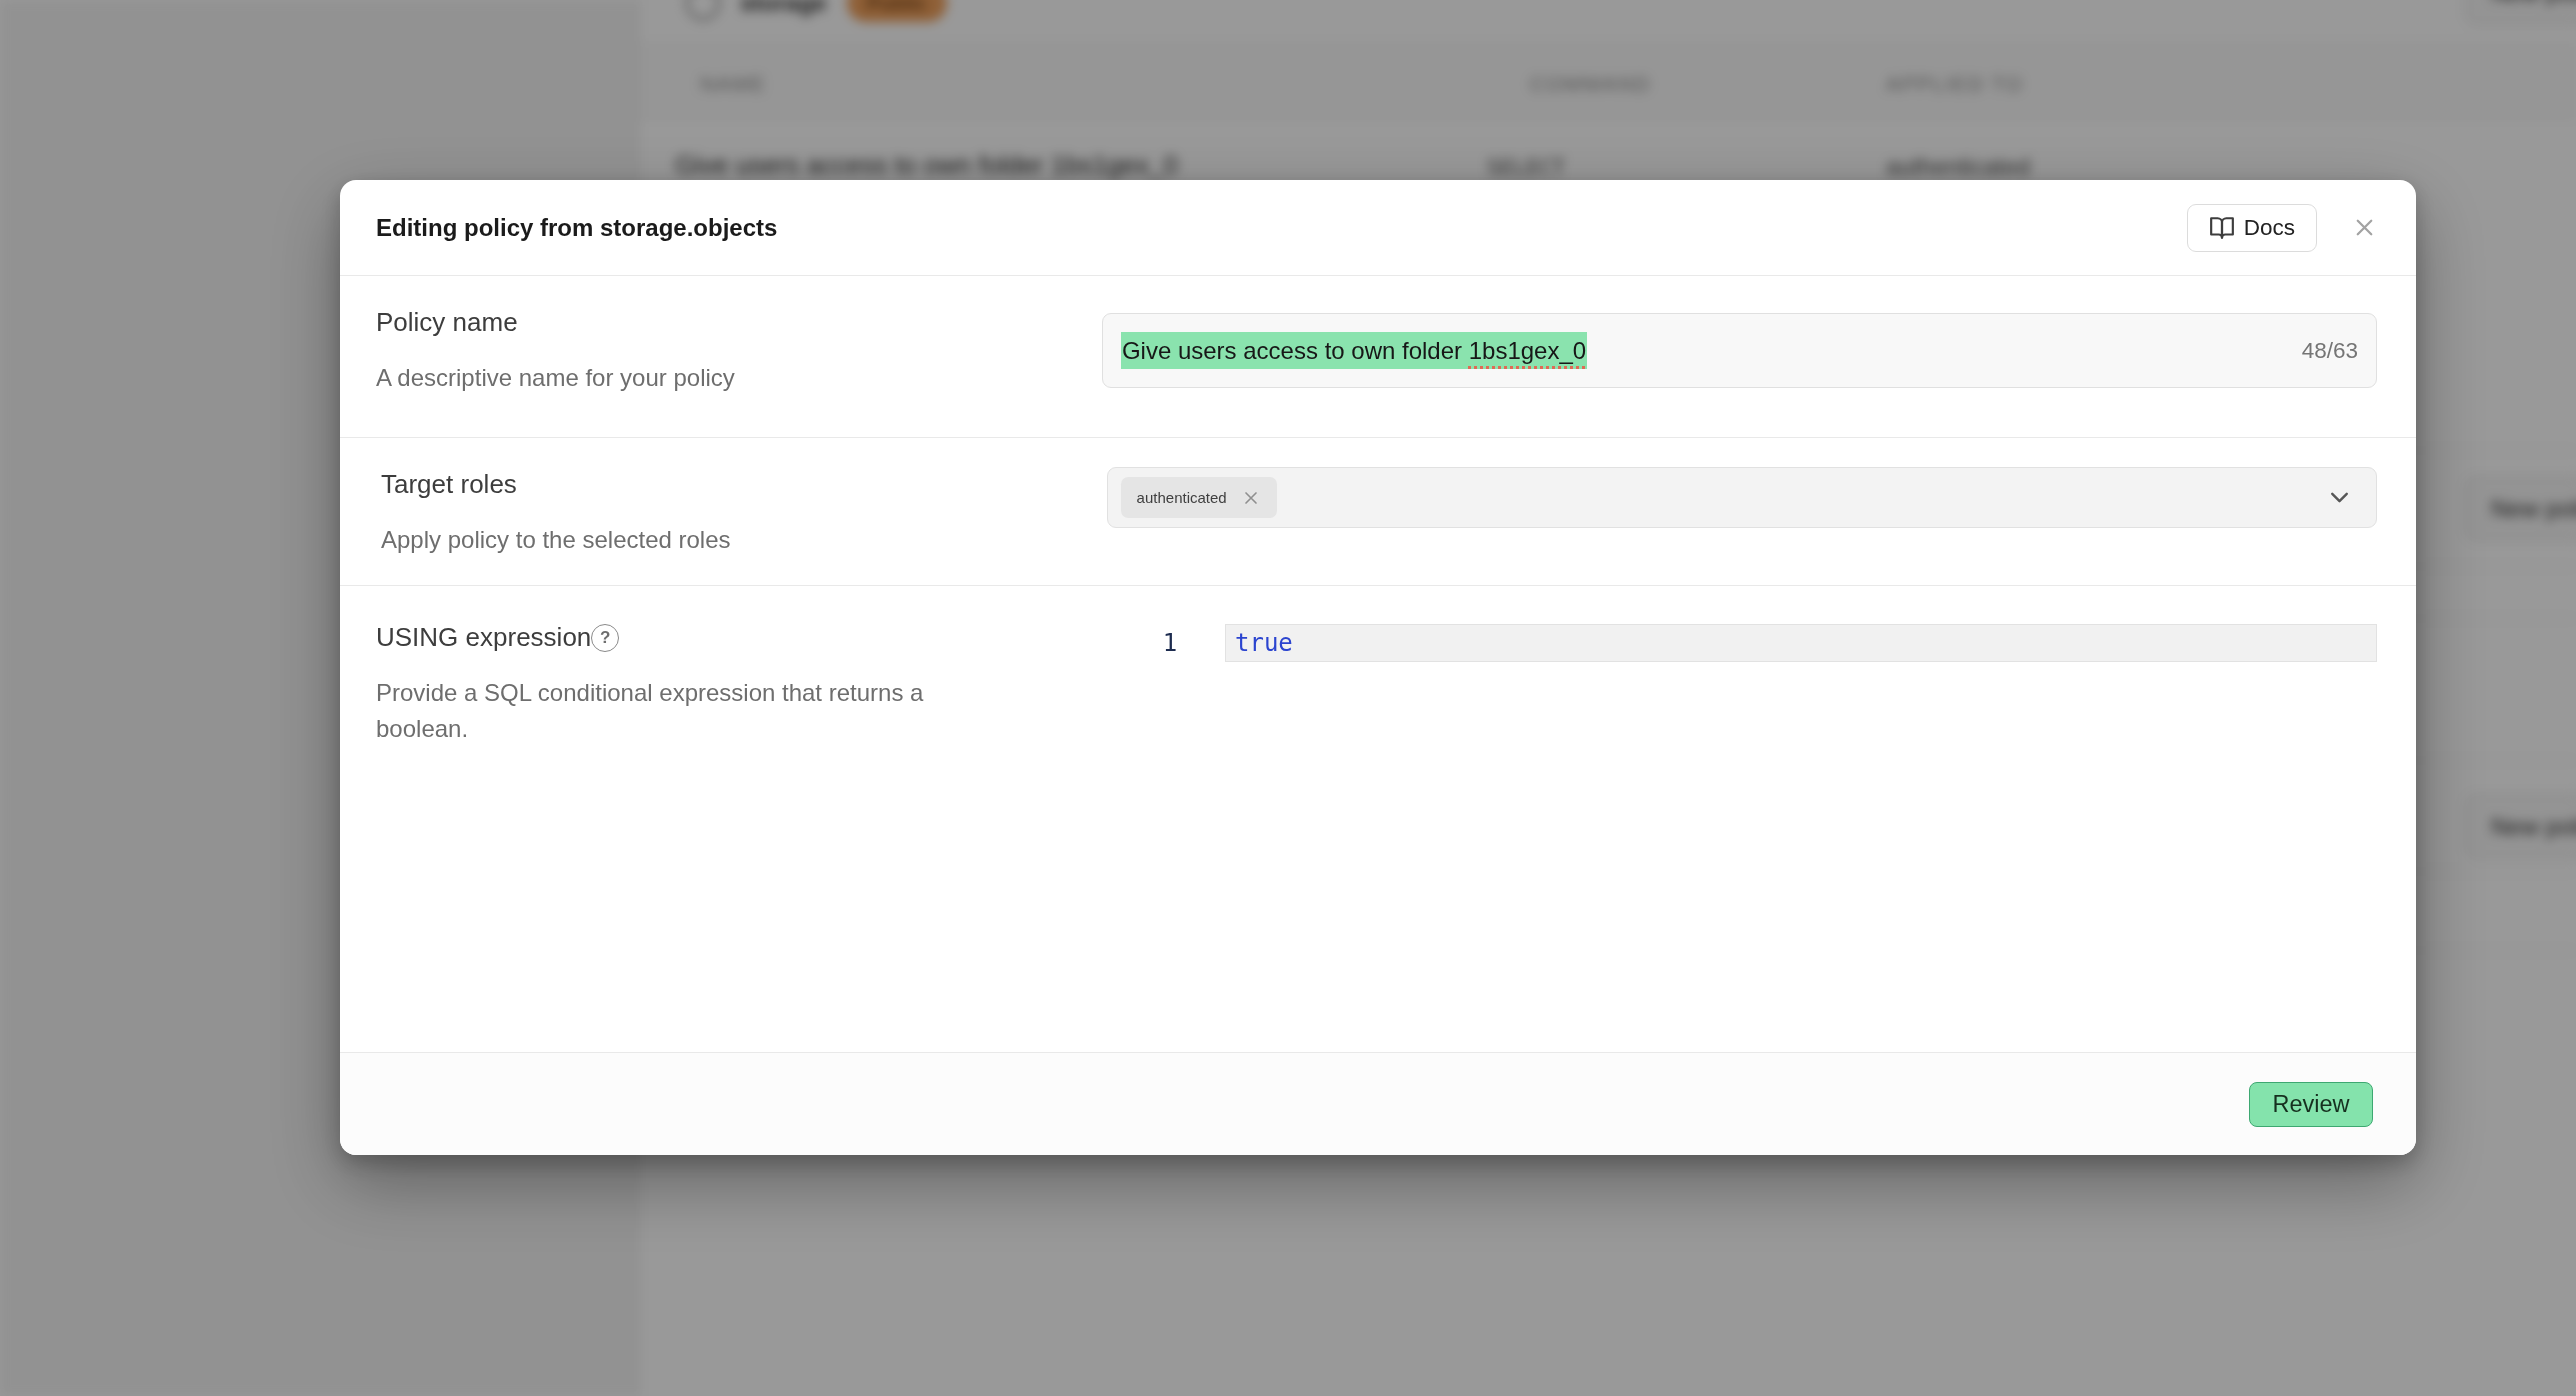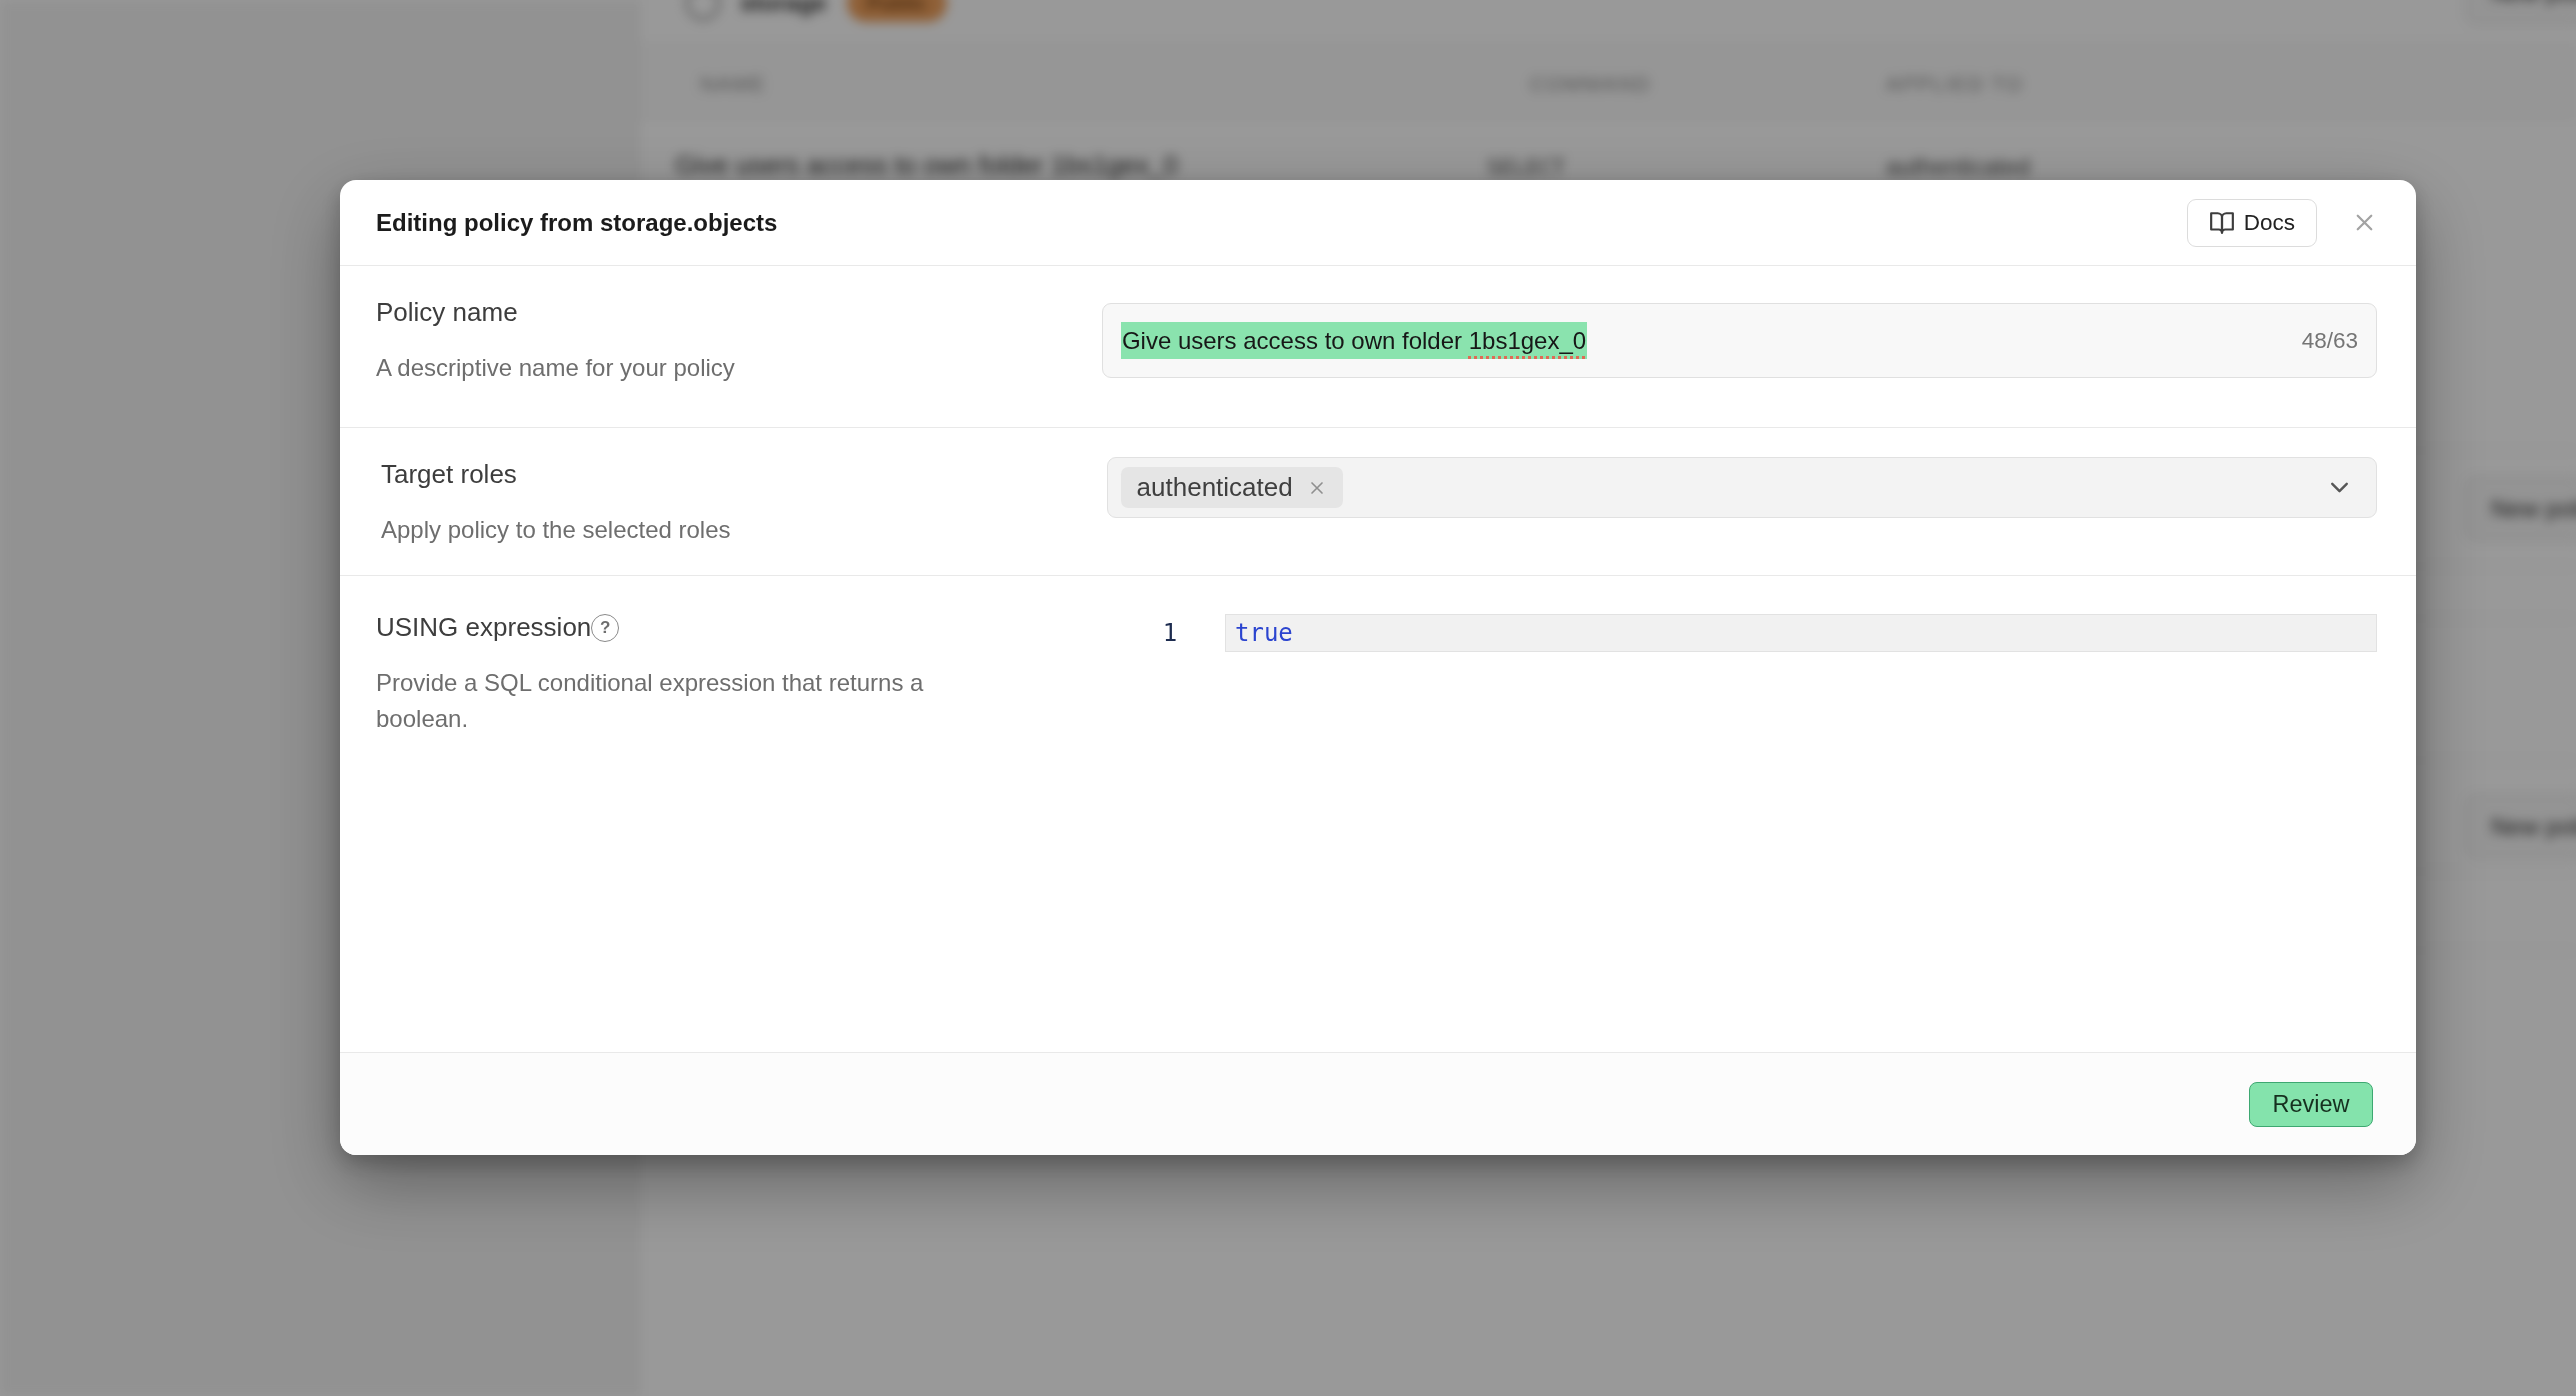--- a/index.html
+++ b/index.html
@@ -29,21 +29,21 @@
   
   .dim { position:absolute; inset:0; background:rgba(0,0,0,0.40); }
 
   
   .modal {
     position:absolute; left:340px; top:180px; width:2076px; height:975px;
     background:#fff; border-radius:16px; overflow:hidden;
     box-shadow:0 27px 72px rgba(0,0,0,.35), 0 7.2px 21.6px rgba(0,0,0,.22);
     display:flex; flex-direction:column;
   }
-  .modal-header { flex:none; height:86px; display:flex; align-items:center; padding:0 31px 0 36px; border-bottom:0.9px solid #e9e9e9; }
+  .modal-header { flex:none; height:96px; display:flex; align-items:center; padding:0 31px 0 36px; border-bottom:0.9px solid #e9e9e9; }
   .modal-title { flex:1; font-size:24px; font-weight:700; color:#1b1b1b; }
   .docs-btn { display:flex; align-items:center; gap:9px; height:48px; padding:0 21px; background:#fff; border:0.9px solid #dcdcdc; border-radius:9px; font-size:22.5px; color:#222; cursor:pointer;text-align:center; }
   .docs-btn svg { width:26px; height:26px; stroke:#3d3d3d; }
   .close-btn { margin-left:27px; width:41px; height:41px; display:flex; align-items:center; justify-content:center; color:#a3a3a3; background:none; border:none; cursor:pointer; }
   .close-btn svg { width:27px; height:27px; }
 
   .row { display:flex; padding:0 39px 0 36px; border-bottom:0.9px solid #e9e9e9; }
   .row-policy { flex:none; height:162px; }
   .row-roles  { flex:none; height:148px;padding-left:41px; }
   .row-using  { flex:1; border-bottom:none; }
@@ -54,21 +54,21 @@
   .label-line { display:flex; align-items:center; gap:0; }
   .help-icon { width:28px; height:28px; border:1.8px solid #8a8a8a; border-radius:50%; display:flex; align-items:center; justify-content:center; font-size:17px; font-weight:700; color:#6e6e6e; cursor:pointer; }
   .col-field { flex:1; min-width:0; }
 
   .input-box { margin-top:37px; height:75px; background:#f8f8f8; border:0.9px solid #e0e0e0; border-radius:9px; display:flex; align-items:center; padding:0 18px; cursor:text; }
   .sel { background:var(--selection-green,#8ae3ae); font-size:24px; color:#171717; white-space:pre; padding:4.5px 0.9px; }
   .misspell { text-decoration:underline dotted var(--squiggle-red,#e06a55) 2.7px; text-underline-offset:7.2px; }
   .char-counter { margin-left:auto; font-size:22.5px; color:#757575; }
 
   .select-box { margin-top:29px; height:61px; background:#f3f3f3; border:0.9px solid #e1e1e1; border-radius:9px; display:flex; align-items:center; padding:0 21.6px 0 12.6px; cursor:pointer; }
-  .chip { display:flex; align-items:center; gap:14.4px; height:41px; padding:0 16px; background:#e5e5e5; border-radius:7.2px; font-size:26px; color:#3f3f3f; }
+  .chip { display:flex; align-items:center; gap:14.4px; height:41px; padding:0 16px; background:#e5e5e5; border-radius:7.2px; font-size:15px; color:#3f3f3f; }
   .chip svg { width:20px; height:20px; color:#8f8f8f; cursor:pointer; }
   .chevron { margin-left:auto; width:29px; height:29px; color:#565656; }
 
   .editor { margin-top:38px; margin-left:32px; display:flex; align-items:stretch; }
   .gutter { flex:none; width:72px; display:flex; justify-content:center; background:#fff; font-family:"DejaVu Sans Mono", monospace; font-size:24px; line-height:38px; color:#1d2c4f; }
   .code-line { flex:1; height:38px; background:#f1f1f1; border:0.9px solid #e2e2e2; font-family:"DejaVu Sans Mono", monospace; font-size:24px; line-height:36px; color:var(--code-blue,#2b44cf); padding:0 9px; cursor:text;margin-left:19px; }
 
   .modal-footer { flex:none; height:103px; border-top:0.9px solid #e9e9e9; background:#fcfcfc; display:flex; align-items:center; justify-content:flex-end; padding:0 43px; }
   .review-btn { height:45px; padding:0 22.5px; background:var(--button-green,#84e3ac); border:0.9px solid var(--button-green-border,#3da871); border-radius:8px; font-size:23.5px; color:#16301f; cursor:pointer; font-family:inherit; }
 </style>

